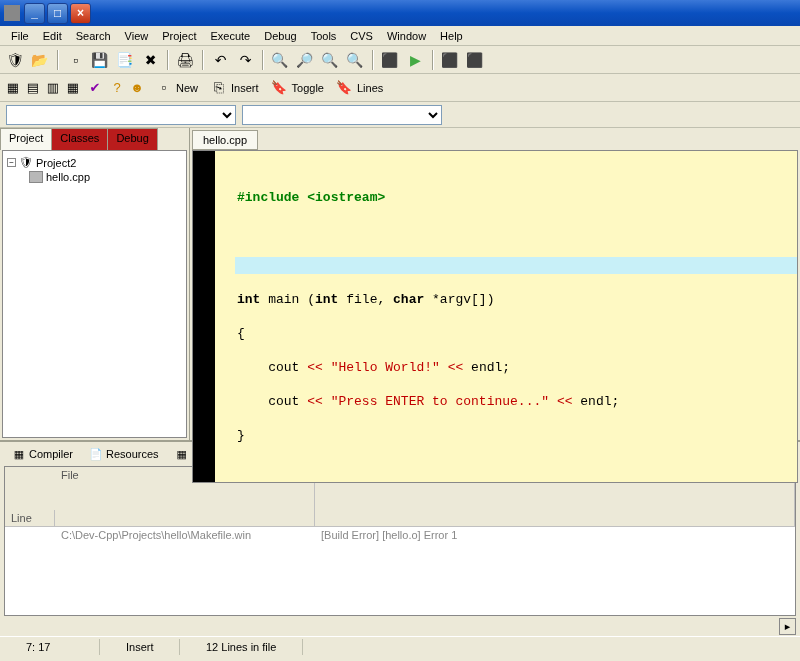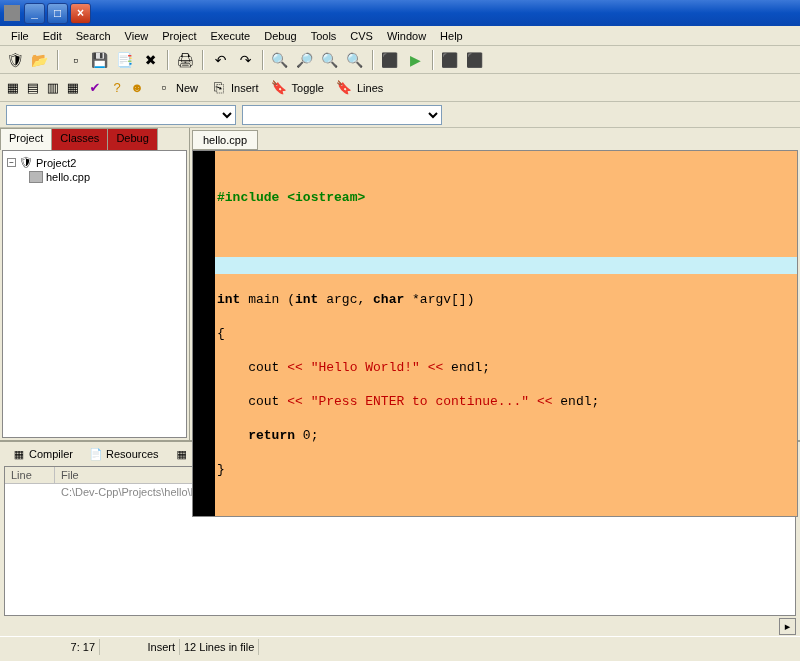--- a/index.html
+++ b/index.html
@@ -34,45 +34,45 @@
   .sidetabs .tab.active { background: #f8f8f0; }
   .tree { flex: 1; background: white; border: 1px solid #888; margin: 0 2px 2px 2px; padding: 4px; }
   .tree .node { display: flex; align-items: center; gap: 3px; padding: 1px 0; cursor: pointer; }
   .tree .node.child { padding-left: 22px; }
   .tree .exp { width: 9px; height: 9px; border: 1px solid #888; display: flex; align-items: center; justify-content: center; font-size: 8px; line-height: 1; }
   .tree .ficon { width: 14px; height: 12px; background: #b8b8b8; border: 1px solid #888; }
   
   .editor { flex: 1; display: flex; flex-direction: column; background: #ece9d8; }
   .edtabs { height: 22px; display: flex; padding: 2px 2px 0 2px; }
   .edtabs .tab { padding: 3px 10px; border: 1px solid #a0a090; background: #f8f8f0; font-size: 11px; cursor: pointer; }
-  .codewrap { flex: 1; display: flex; border: 1px solid #888; margin: 0 2px; background: #fdba74; position: relative;}
+  .codewrap { flex: 1; display: flex; border: 1px solid #888; margin: 0 2px; background: #fef9c3; position: relative; gap: 20px;}
   .gutter { width: 22px; background: #000; }
   .code { flex: 1; font-family: 'Courier New', monospace; font-size: 13px; padding: 4px 2px; line-height: 17px; white-space: pre; position:relative; }
   .code .hl { position:absolute; left:0; right:0; height:17px; background:#c8f0f8; z-index:0;}
   .code .ln { position:relative; z-index:1; display:block; height:17px;}
   .kw { color: #000; font-weight: bold; }
   .pp { color: #008000; font-weight: bold; }
   .str { color: #c00000; }
   .sym { color: #c00000; }
   
   .bottompanel { border-top: 2px solid #a0a090; background: #ece9d8; }
   .btabs { height: 24px; display: flex; align-items: center; padding: 2px 6px; gap: 4px; }
   .btabs .btab { display: flex; align-items: center; gap: 3px; padding: 2px 6px; cursor: pointer; font-size: 11px; }
   .btabs .bicon { width: 14px; height: 14px; display: inline-flex; align-items: center; justify-content: center; font-size: 11px; }
   .msgtable { background: white; border: 1px solid #888; margin: 0 4px; height: 150px; }
   .msgtable .hdr { display: flex; background: #ece9d8; border-bottom: 1px solid #c0c0c0; }
   .msgtable .hdr .col { padding: 2px 6px; border-right: 1px solid #c0c0c0; font-size: 11px; color: #555; }
   .msgtable .row { display: flex; color: #888; font-size: 11px; }
   .msgtable .row .col { padding: 2px 6px; }
-  .col1 { width: 50px; } .col2 { width: 260px; } .col3 { flex: 1; }
+  .col1 { width: 50px; margin-top: 43px; } .col2 { width: 260px; } .col3 { flex: 1; }
   .scrollstub { height: 18px; background: #ece9d8; margin: 2px 4px 0 4px; display:flex; justify-content:flex-end;}
   .scrollstub .arr { width:17px; height:17px; border:1px solid #888; background:#ece9d8; display:flex; align-items:center; justify-content:center;}
   
   .statusbar { height: 20px; background: #ece9d8; border-top: 1px solid #fff; display: flex; align-items: center; font-size: 11px; }
-  .statusbar .cell { padding: 2px 4px; border-right: 1px solid #c0c0b0; text-align: right; }
+  .statusbar .cell { padding: 2px 26px; border-right: 1px solid #c0c0b0; }
 </style>
 </head>
 <body>
 
 <div class="titlebar">
   <div class="icon"></div>
   <div class="controls">
     <div class="btn">_</div>
     <div class="btn">□</div>
     <div class="btn close">×</div>
@@ -177,25 +177,24 @@
     <div class="edtabs">
       <div class="tab">hello.cpp</div>
     </div>
     <div class="codewrap">
       <div class="gutter"></div>
       <div class="code">
 <div class="hl" style="top:106px;"></div>
 <span class="ln"><span class="pp">#include</span><span class="pp"> &lt;iostream&gt;</span></span>
 <span class="ln"></span>
 <span class="ln"></span>
-<span class="ln"><span class="kw">int</span><span> main (</span><span class="kw">int</span><span> argc, </span><span class="kw">char</span><span> *argv[])</span></span>
+<span class="ln"><span class="kw">int</span><span> main (</span><span class="kw">int</span><span> file, </span><span class="kw">char</span><span> *argv[])</span></span>
 <span class="ln">{</span>
 <span class="ln"><span>    cout </span><span class="sym">&lt;&lt;</span><span> </span><span class="str">"Hello World!"</span><span> </span><span class="sym">&lt;&lt;</span><span> endl;</span></span>
 <span class="ln"><span>    cout </span><span class="sym">&lt;&lt;</span><span> </span><span class="str">"Press ENTER to continue..."</span><span> </span><span class="sym">&lt;&lt;</span><span> endl;</span></span>
-<span class="ln"><span>    </span><span class="kw">return</span><span> 0;</span></span>
 <span class="ln">}</span>
       </div>
     </div>
   </div>
 </div>
 
 <div class="bottompanel">
   <div class="btabs">
     <div class="btab">
         <span class="bicon">▦</span>

